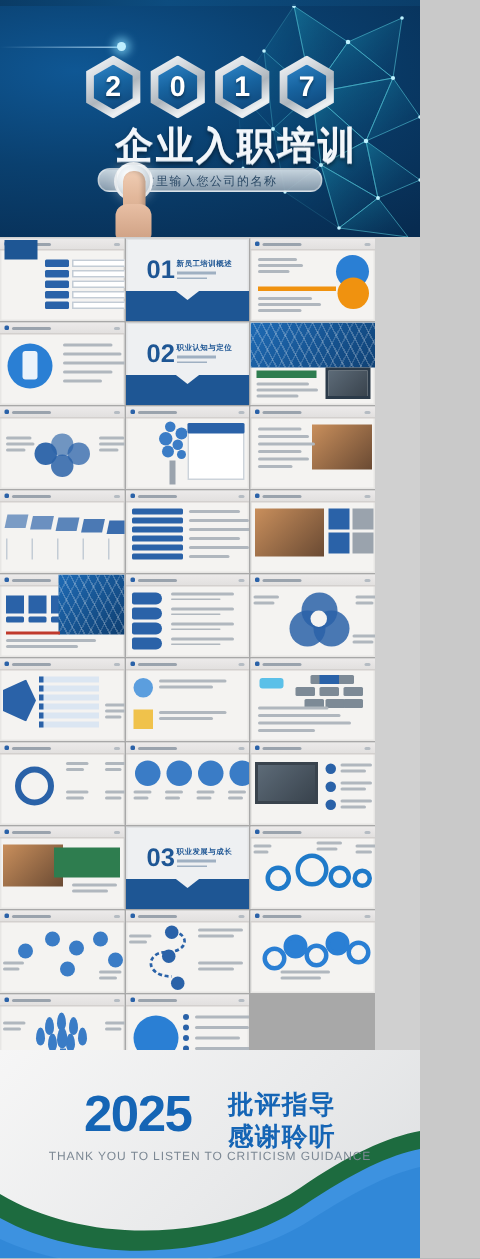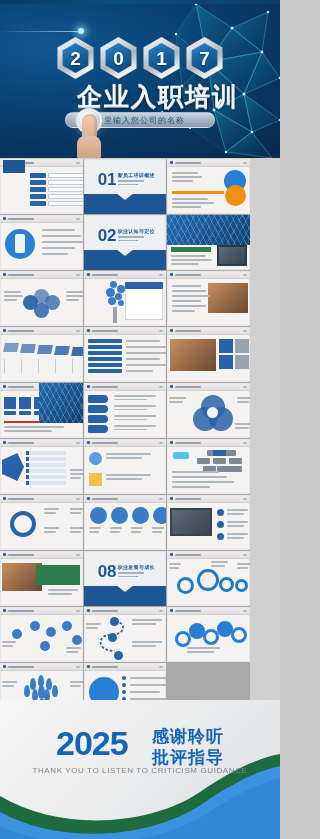--- a/index.html
+++ b/index.html
@@ -648,21 +648,21 @@
         <span class="pg"></span>
       </div>
       <div class="s-body">
       <div class="photo2" style="position:absolute;left:2px;top:4px;width:40px;height:28px;"></div>
       <div style="position:absolute;right:3px;top:6px;width:44px;height:20px;background:#2e7d4f;"></div>
       <div class="txt-line " style="position:absolute;left:48px;top:30px;width:30px;"></div>
           <div class="txt-line " style="position:absolute;left:48px;top:34px;width:24px;"></div>
         </div>
       </div>
       <div class="slide divider">
-      <div class="num">08</div>
+      <div class="num">03</div>
       <div class="dt">
         <div class="t1">职业发展与成长</div>
         <div class="t2"></div>
           <div class="t3"></div>
       </div>
       <div class="band"></div>
       </div>
       <div class="slide">
       <div class="s-head">
         <span class="dot"></span>
@@ -789,19 +789,19 @@
     </div>
 
   <div class="closing">
     <svg viewBox="0 0 280 139" preserveAspectRatio="none">
       <path d="M0 139 L0 96 C60 132 150 126 200 92 C232 70 258 58 280 54 L280 139 Z" fill="#1d6b3f"></path>
       <path d="M0 139 L0 112 C62 146 152 138 202 104 C236 81 260 70 280 66 L280 139 Z" fill="#3d92e0"></path>
       <path d="M0 139 L0 126 C64 156 156 146 206 114 C240 92 262 82 280 78 L280 139 Z" fill="#2f86d6" opacity=".85"></path>
     </svg>
     <div class="close-year">2025</div>
     <div class="close-cn">
+      <div>批评指导</div>
       <div>感谢聆听</div>
-      <div>批评指导</div>
     </div>
     <div class="close-en">THANK YOU TO LISTEN TO CRITICISM GUIDANCE</div>
   </div>
 
 </div>
 
 </body></html>

